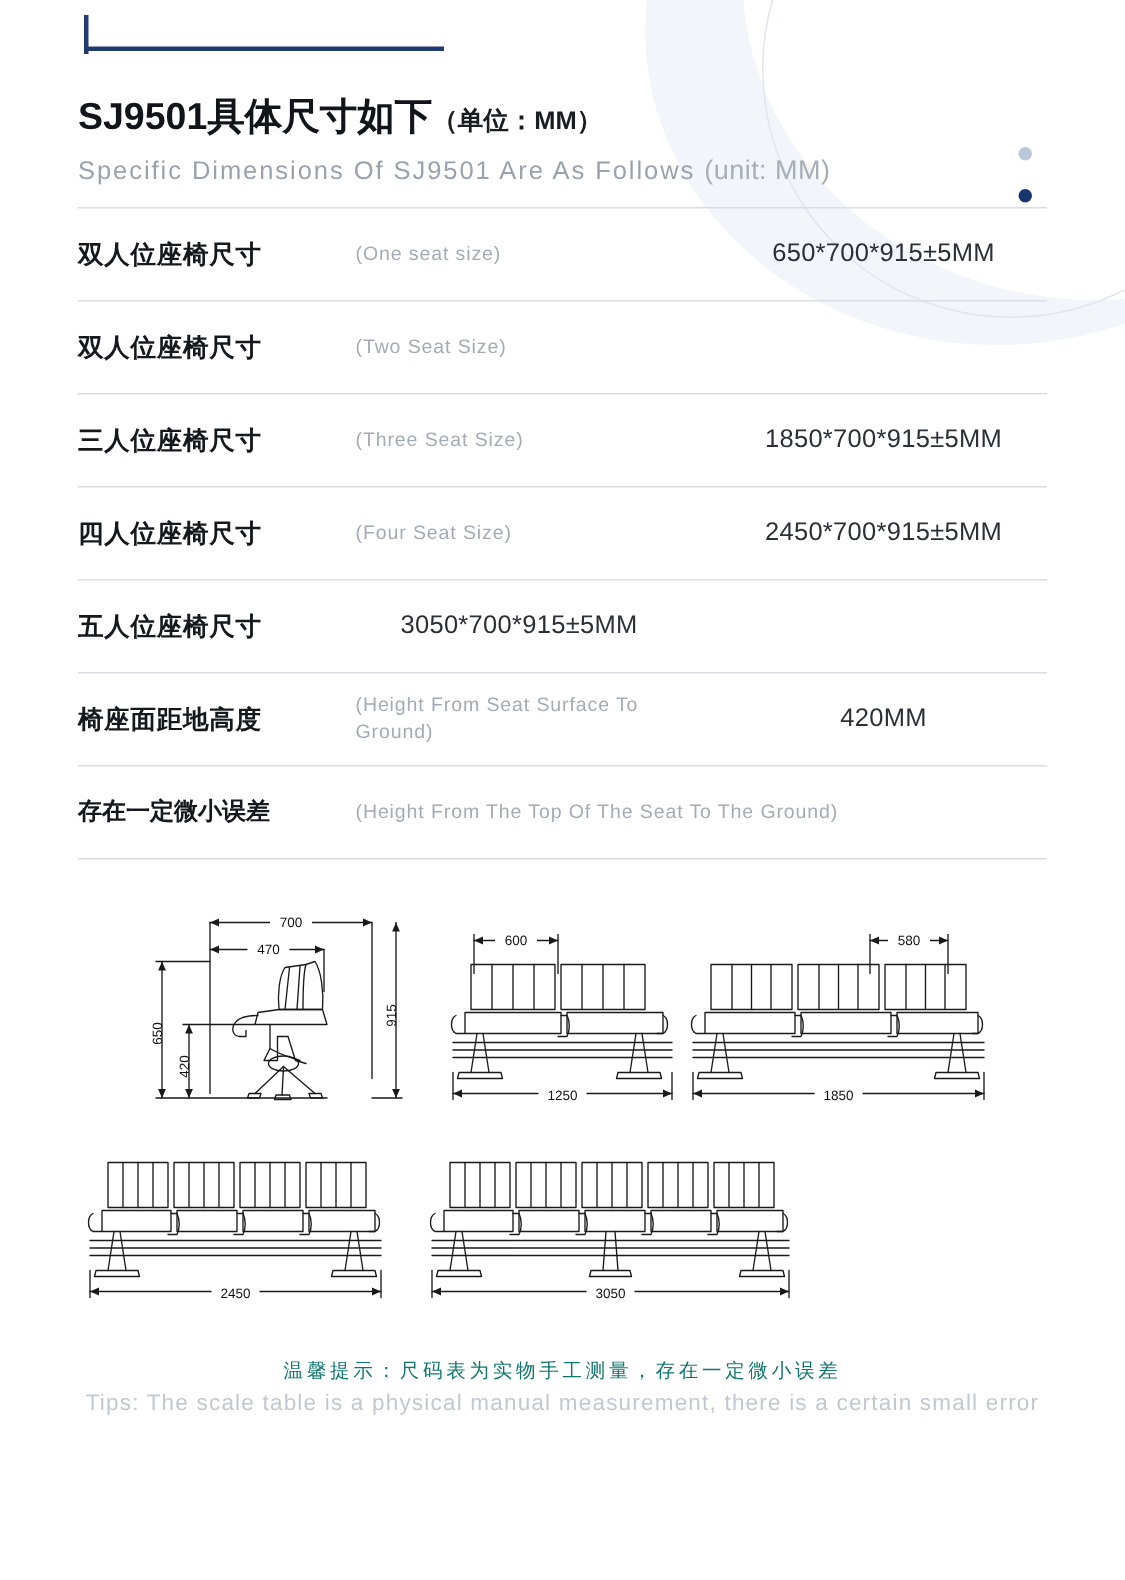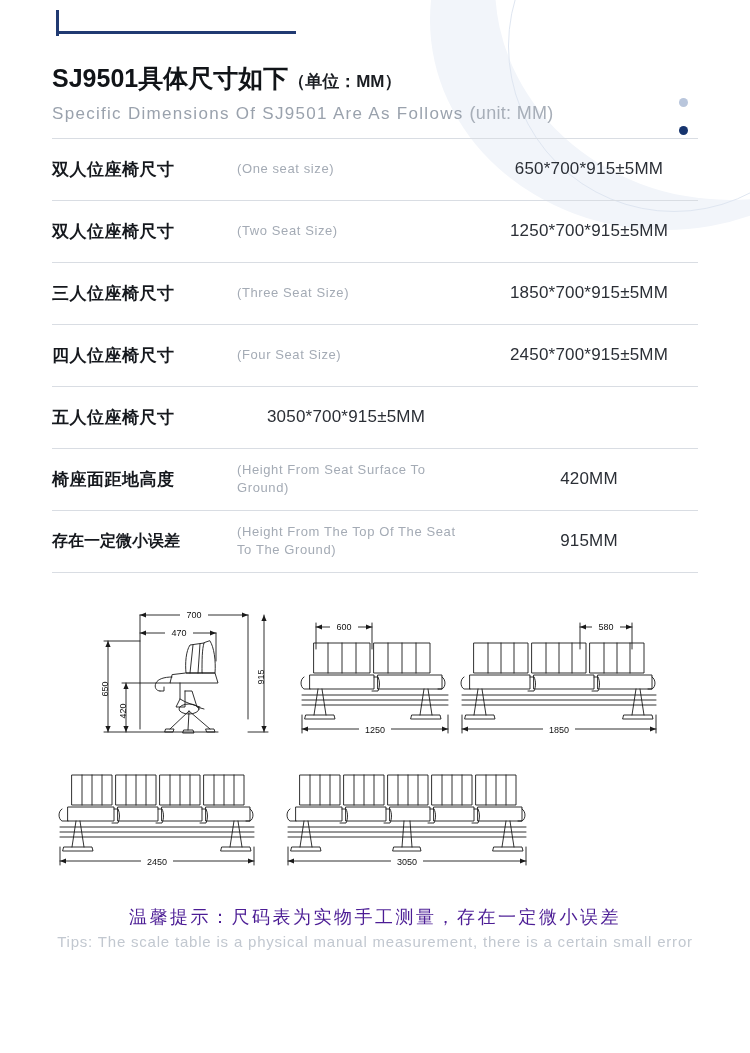--- a/index.html
+++ b/index.html
@@ -172,22 +172,22 @@
     width: 606px;
     height: 290px;
   }
   .drawings svg { display: block; }
 
   .footer-note {
     margin-top: 16px;
     text-align: center;
   }
   .footer-cn {
-    font-size: 18px;
-    color: #4c1d95;
+    font-size: 13px;
+    color: #0f766e;
     letter-spacing: 2.5px;
   }
   .footer-en {
     margin-top: 4px;
     font-size: 15px;
     color: #c2c8d0;
     letter-spacing: 0.8px;
   }
 </style>
 </head>
@@ -216,21 +216,20 @@
 
       <div class="spec-row">
         <div class="spec-cn">双人位座椅尺寸</div>
         <div class="spec-en">(One seat size)</div>
         <div class="spec-val">650*700*915±5MM</div>
       </div>
 
       <div class="spec-row">
         <div class="spec-cn">双人位座椅尺寸</div>
         <div class="spec-en">(Two Seat Size)</div>
-        <div class="spec-val">1250*700*915±5MM</div>
       </div>
 
       <div class="spec-row">
         <div class="spec-cn">三人位座椅尺寸</div>
         <div class="spec-en">(Three Seat Size)</div>
         <div class="spec-val">1850*700*915±5MM</div>
       </div>
 
       <div class="spec-row">
         <div class="spec-cn">四人位座椅尺寸</div>
@@ -245,21 +244,20 @@
 
       <div class="spec-row">
         <div class="spec-cn">椅座面距地高度</div>
         <div class="spec-en two-line">(Height From Seat Surface To Ground)</div>
         <div class="spec-val">420MM</div>
       </div>
 
       <div class="spec-row">
         <div class="spec-cn narrow">存在一定微小误差</div>
         <div class="spec-en two-line">(Height From The Top Of The Seat To The Ground)</div>
-        <div class="spec-val">915MM</div>
       </div>
 
     </div>
 
     <div class="drawings">
       <svg width="606" height="290" viewBox="0 0 606 290">
         <g fill="none" stroke="#1a1a1a" stroke-width="0.9" stroke-linejoin="round" stroke-linecap="round">
 
           <g>
 

